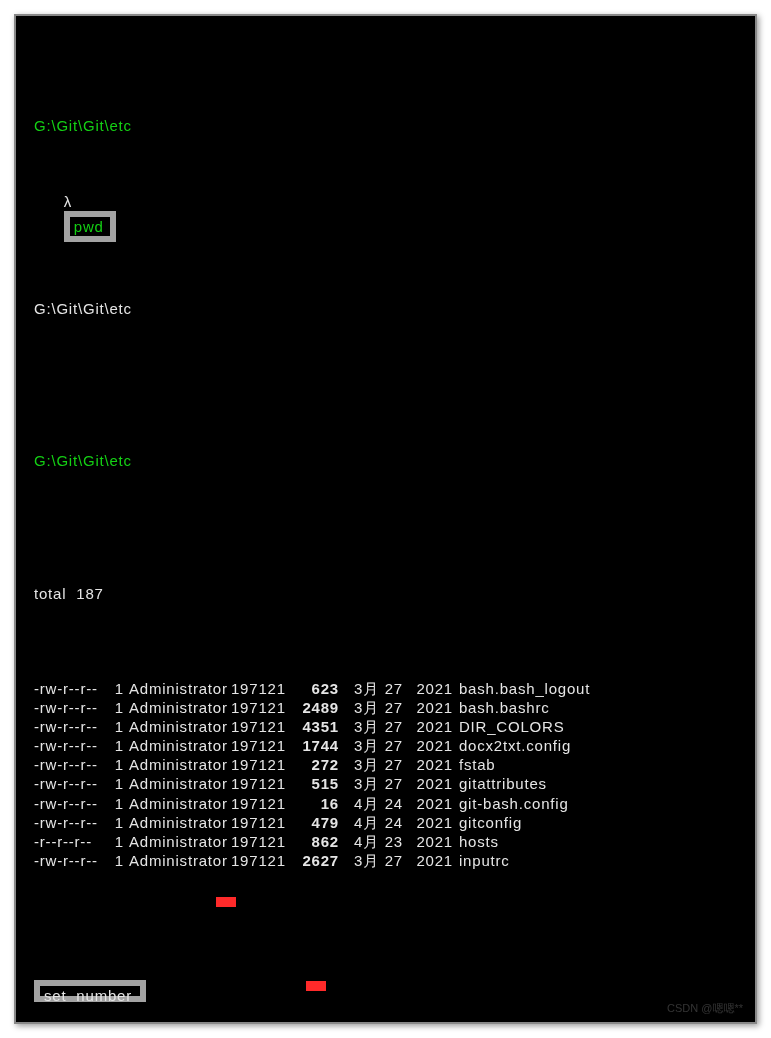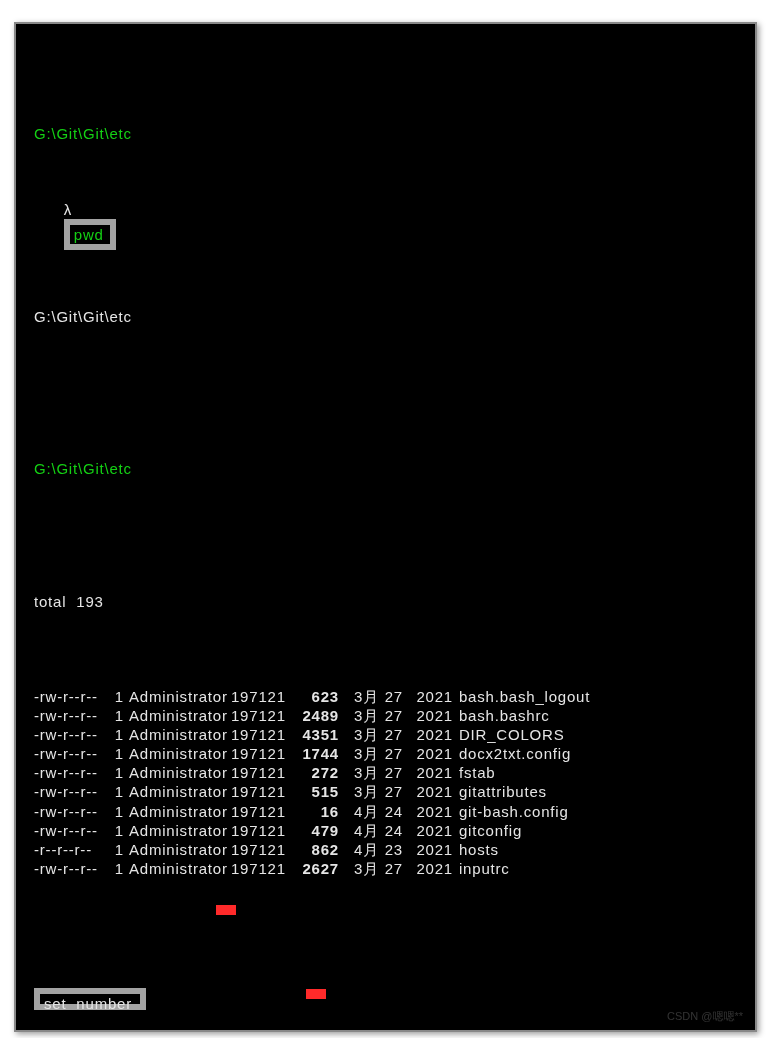--- a/index.html
+++ b/index.html
@@ -23,21 +23,20 @@
     border: 2px solid #888;
     box-shadow: 2px 2px 6px rgba(0,0,0,0.4);
     padding: 24px 18px 10px 18px;
     font-family: "Segoe UI", "Microsoft YaHei", Tahoma, sans-serif;
     font-size: 15px;
     line-height: 19px;
     letter-spacing: 0.8px;
     color: #e5e5e5;
     white-space: pre;
     overflow: hidden;
-    margin-top: 8px;
   }
   .line { min-height: 19px; }
   .green  { color: #14d014; }
   .blue   { color: #3b40ff; }
   .white  { color: #e5e5e5; }
   .cmd    { font-weight: 500; }
 
   .redbox {
     border: 6px solid #a3a3a3;
     display: inline-block;
@@ -98,21 +97,21 @@
       <span class="white">λ </span>
       <span class="redbox pad-h"><span class="green cmd">pwd</span></span>
     </div>
     <div class="line"><span class="white">G:\Git\Git\etc</span></div>
     <div class="line"></div>
 
     
     <div class="line"><span class="green">G:\Git\Git\etc</span></div>
     <div class="line"></div>
 
-    <div class="line"><span class="white">total  193</span></div>
+    <div class="line"><span class="white">total  187</span></div>
 
     
     <div id="listing"><div class="line"><span class="c-perm white">-rw-r--r--</span><span class="c-link white">1</span> <span class="c-user white">Administrator</span><span class="c-grp white">197121</span><span class="c-size white">623</span><span class="c-month white">3月</span><span class="c-day white">27</span><span class="c-time white">2021</span><span class="c-name"><span class="white">bash.bash_logout</span></span></div><div class="line"><span class="c-perm white">-rw-r--r--</span><span class="c-link white">1</span> <span class="c-user white">Administrator</span><span class="c-grp white">197121</span><span class="c-size white">2489</span><span class="c-month white">3月</span><span class="c-day white">27</span><span class="c-time white">2021</span><span class="c-name"><span class="white">bash.bashrc</span></span></div><div class="line"><span class="c-perm white">-rw-r--r--</span><span class="c-link white">1</span> <span class="c-user white">Administrator</span><span class="c-grp white">197121</span><span class="c-size white">4351</span><span class="c-month white">3月</span><span class="c-day white">27</span><span class="c-time white">2021</span><span class="c-name"><span class="white">DIR_COLORS</span></span></div><div class="line"><span class="c-perm white">-rw-r--r--</span><span class="c-link white">1</span> <span class="c-user white">Administrator</span><span class="c-grp white">197121</span><span class="c-size white">1744</span><span class="c-month white">3月</span><span class="c-day white">27</span><span class="c-time white">2021</span><span class="c-name"><span class="white">docx2txt.config</span></span></div><div class="line"><span class="c-perm white">-rw-r--r--</span><span class="c-link white">1</span> <span class="c-user white">Administrator</span><span class="c-grp white">197121</span><span class="c-size white">272</span><span class="c-month white">3月</span><span class="c-day white">27</span><span class="c-time white">2021</span><span class="c-name"><span class="white">fstab</span></span></div><div class="line"><span class="c-perm white">-rw-r--r--</span><span class="c-link white">1</span> <span class="c-user white">Administrator</span><span class="c-grp white">197121</span><span class="c-size white">515</span><span class="c-month white">3月</span><span class="c-day white">27</span><span class="c-time white">2021</span><span class="c-name"><span class="white">gitattributes</span></span></div><div class="line"><span class="c-perm white">-rw-r--r--</span><span class="c-link white">1</span> <span class="c-user white">Administrator</span><span class="c-grp white">197121</span><span class="c-size white">16</span><span class="c-month white">4月</span><span class="c-day white">24</span><span class="c-time white">2021</span><span class="c-name"><span class="white">git-bash.config</span></span></div><div class="line"><span class="c-perm white">-rw-r--r--</span><span class="c-link white">1</span> <span class="c-user white">Administrator</span><span class="c-grp white">197121</span><span class="c-size white">479</span><span class="c-month white">4月</span><span class="c-day white">24</span><span class="c-time white">2021</span><span class="c-name"><span class="white">gitconfig</span></span></div><div class="line"><span class="c-perm white">-r--r--r--</span><span class="c-link white">1</span> <span class="c-user white">Administrator</span><span class="c-grp white">197121</span><span class="c-size white">862</span><span class="c-month white">4月</span><span class="c-day white">23</span><span class="c-time white">2021</span><span class="c-name"><span class="white">hosts</span></span></div><div class="line"><span class="c-perm white">-rw-r--r--</span><span class="c-link white">1</span> <span class="c-user white">Administrator</span><span class="c-grp white">197121</span><span class="c-size white">2627</span><span class="c-month white">3月</span><span class="c-day white">27</span><span class="c-time white">2021</span><span class="c-name"><span class="white">inputrc</span></span></div></div>
 
     
 
     
     
     
     

